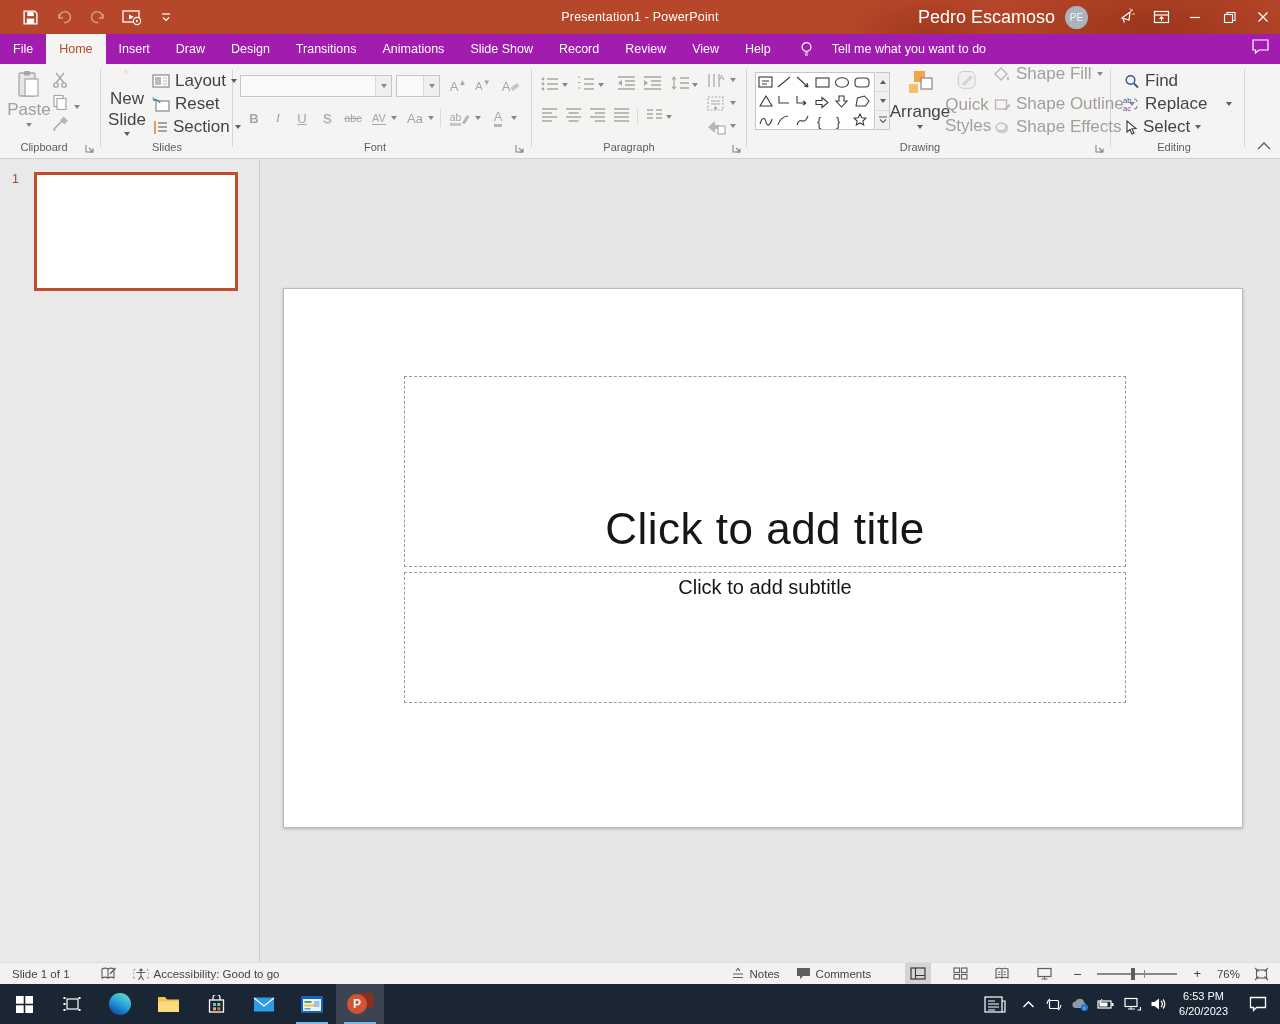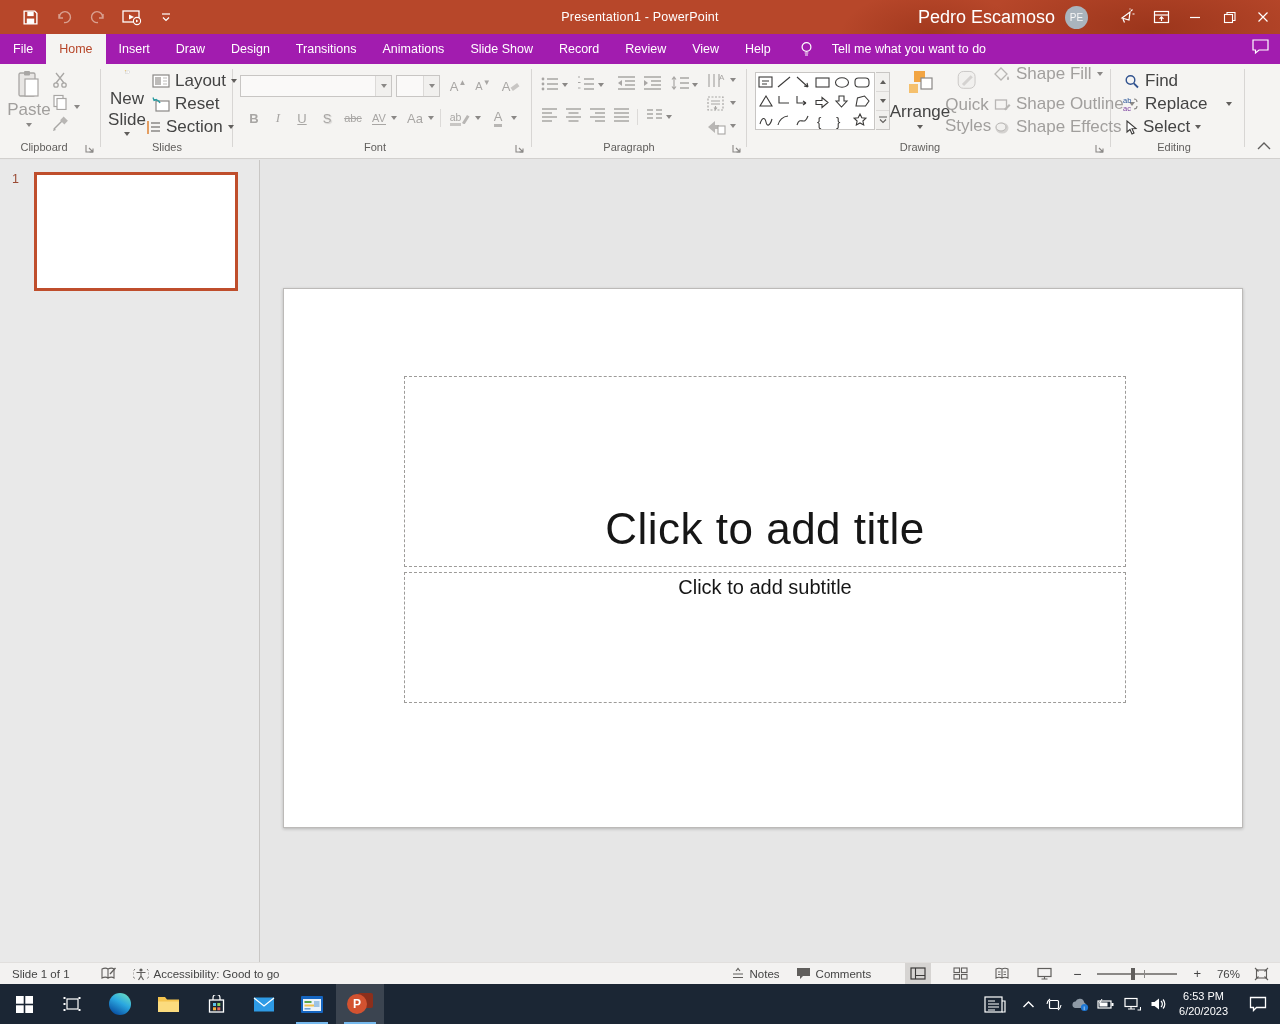--- a/index.html
+++ b/index.html
@@ -254,21 +254,21 @@
     <span class="caret" style="border-top-color:#605e5c"></span>
   </div>
   <div class="rowbtn" style="left:152px; top:31px">
     <svg width="18" height="15" viewBox="0 0 18 15">
         <rect x="4" y="4" width="13" height="10" fill="#fff" stroke="#8a8886" stroke-width="1.2"></rect>
         <path d="M8 6 A5 5 0 0 0 2 3" fill="none" stroke="#2b9ba0" stroke-width="1.4"></path>
         <path d="M1 0.5 l1 2.8 l2.8 -1" fill="none" stroke="#2b9ba0" stroke-width="1.3"></path>
       </svg>
     <span class="btxt">Reset</span>
   </div>
-  <div class="rowbtn" style="left:145px; top:54px">
+  <div class="rowbtn" style="left:152px; top:54px">
     <svg width="16" height="15" viewBox="0 0 16 15">
         <path d="M3 1 v13" stroke="#e0883c" stroke-width="1.6"></path>
         <path d="M6 3 h9 M6 7 h9 M6 11 h9" stroke="#8a8886" stroke-width="1.3"></path>
       </svg>
     <span class="btxt">Section</span>
     <span class="caret" style="border-top-color:#605e5c"></span>
   </div>
   <div class="glabel" style="left:104px; width:126px">Slides</div>
 
   <div class="combo" style="left:240px; top:11px; width:152px">

